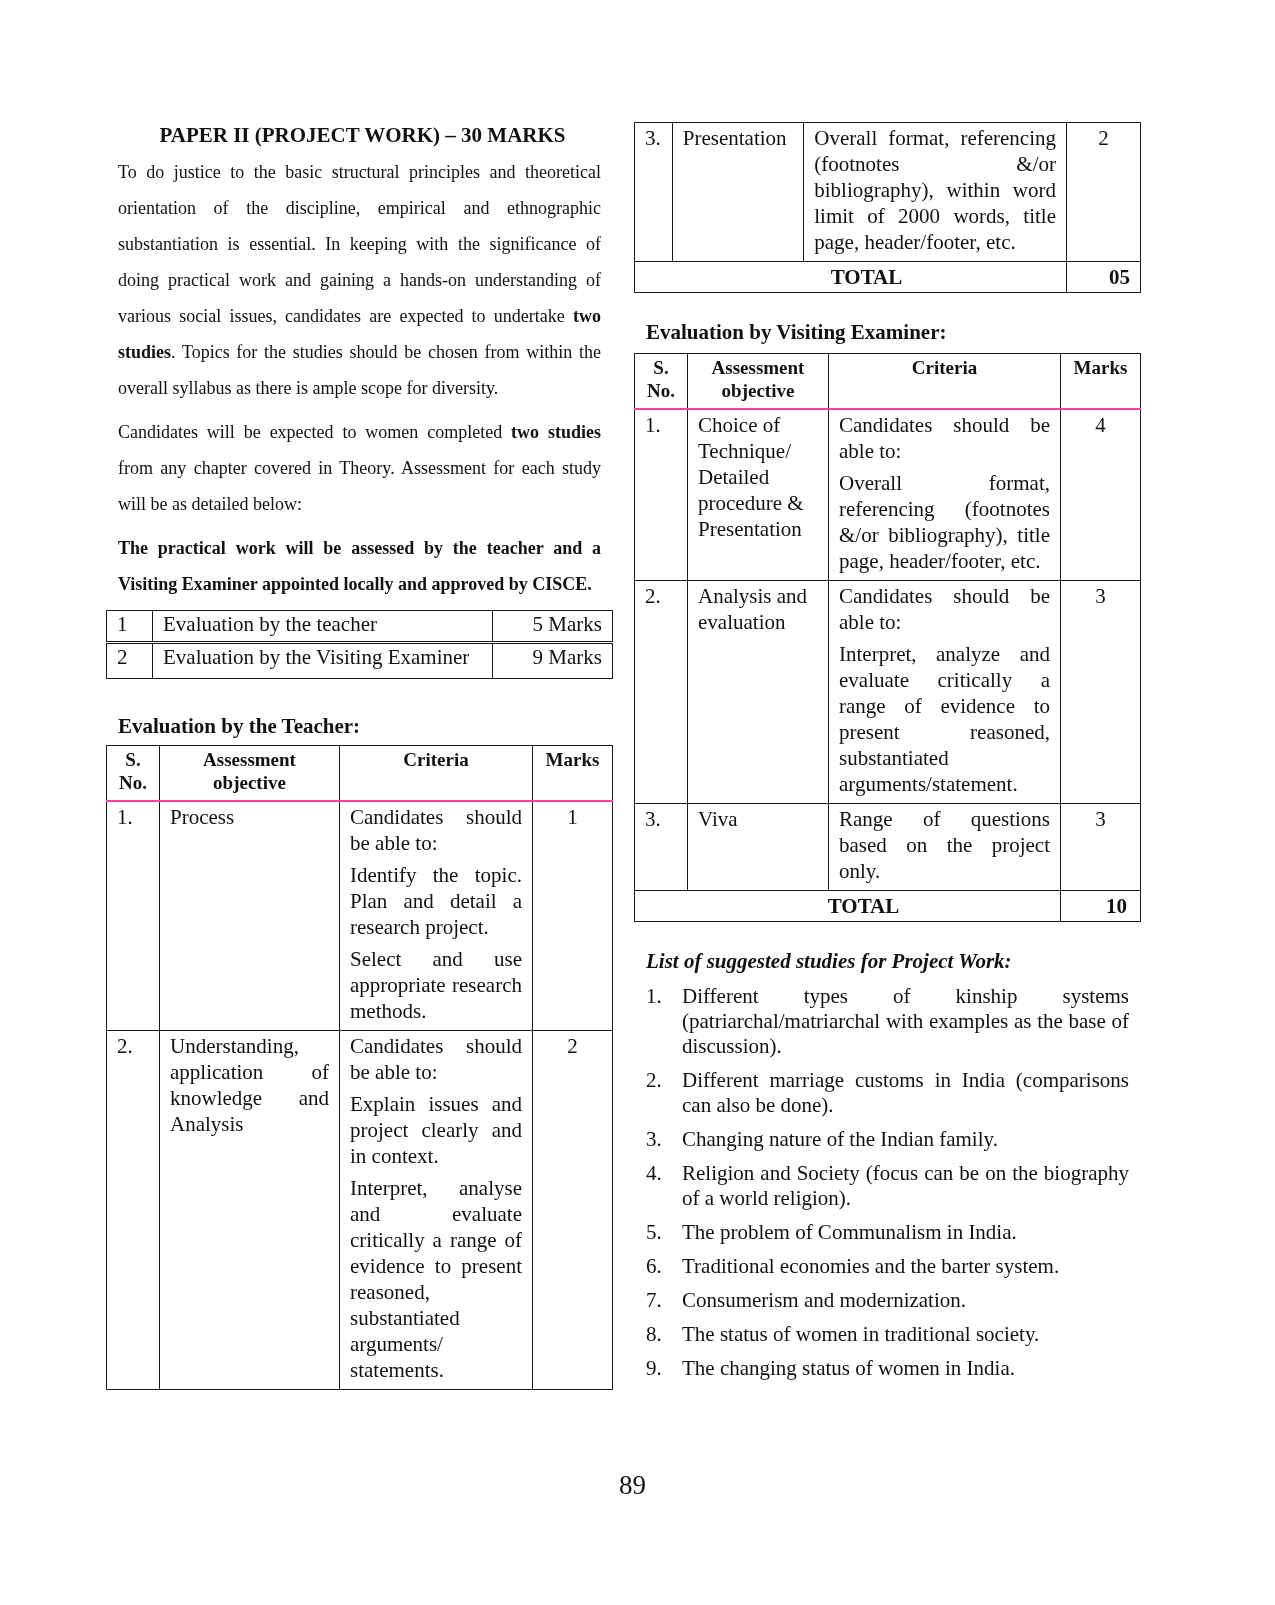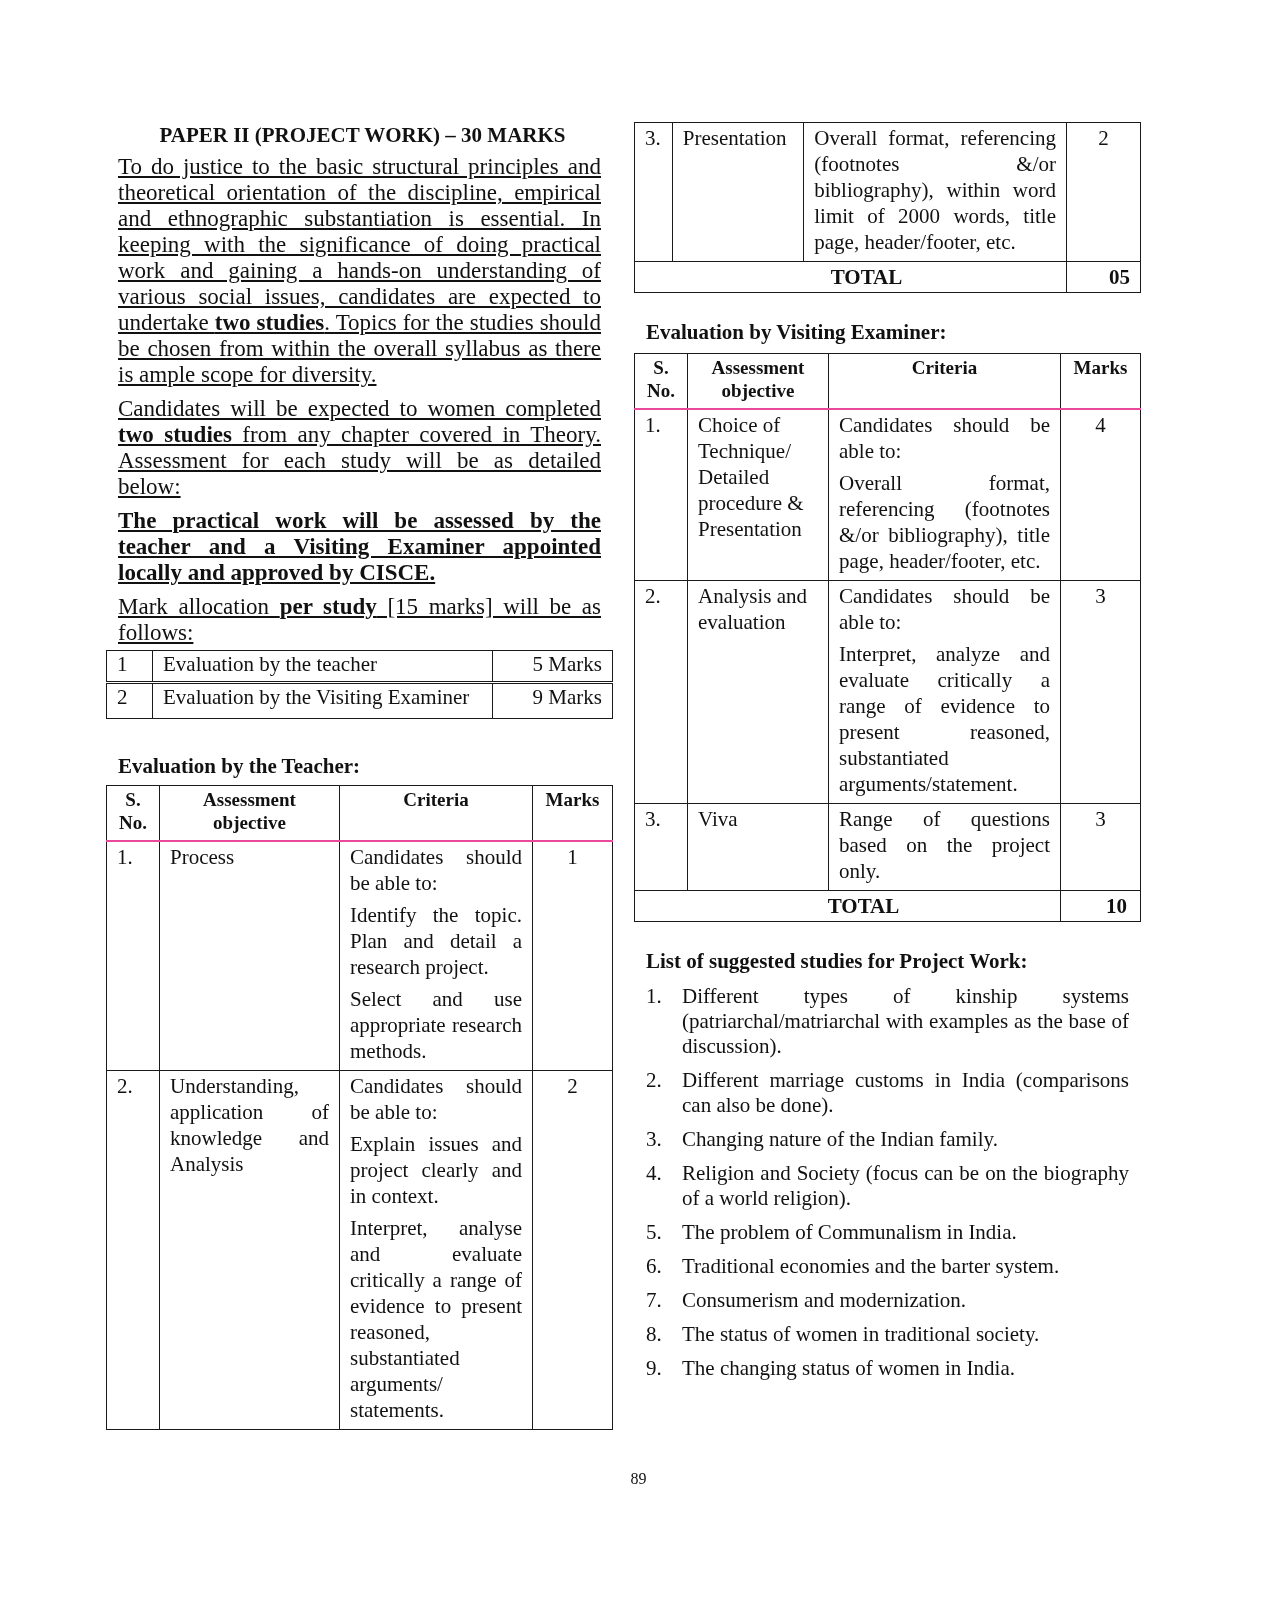--- a/index.html
+++ b/index.html
@@ -10,22 +10,22 @@
   }
   .col { position: absolute; top: 122px; }
   .col-left { left: 106px; width: 507px; }
   .col-right { left: 634px; width: 507px; }
 
   .heading-center {
     font-weight: bold; font-size: 21px; text-align: center;
     margin: 0 0 6px 0; line-height: 26px; padding-left: 6px;
   }
   .para {
-    font-size: 23px; line-height: 26px; text-align: justify;
-    margin: 0 0 8px 0; padding: 0 12px; text-decoration: underline;
+    font-size: 18px; line-height: 36px; text-align: justify;
+    margin: 0 0 8px 0; padding: 0 12px;
   }
   .para b { font-weight: bold; }
   .para.bold { font-weight: bold; }
   .section-title {
     font-size: 21px; font-weight: bold; line-height: 26px;
     margin: 0; padding: 0 12px;
   }
 
   table { border-collapse: collapse; width: 100%; }
   td, th {
@@ -42,37 +42,36 @@
   tr.head-row th { border-bottom: 2px solid #ec4899; }
 
   .alloc-table td { padding: 0 10px 4px 10px; }
 
   ol.studies { list-style: none; margin: 0; padding: 0 12px; }
   ol.studies li { display: flex; font-size: 21px; line-height: 25px; margin-bottom: 9px; }
   ol.studies .num { width: 36px; flex: none; }
   ol.studies .txt { flex: 1; text-align: justify; }
 
   .page-number {
-    position: absolute; top: 1470px; left: 16px; width: 1245px;
-    text-align: center; font-size: 16px;
+    position: absolute; top: 1470px; left: 10px; width: 1245px;
+    text-align: center; font-size: 27px;
   }
 </style>
 </head>
 <body>
 
 <div class="col col-left">
   <h1 class="heading-center">PAPER II (PROJECT WORK) – 30 MARKS</h1>
 
   <p class="para"><span>To do justice to the basic structural principles and theoretical orientation of the discipline, empirical and ethnographic substantiation is essential. In keeping with the significance of doing practical work and gaining a hands-on understanding of various social issues, candidates are expected to undertake </span><b>two studies</b><span>. Topics for the studies should be chosen from within the overall syllabus as there is ample scope for diversity.</span></p>
 
   <p class="para"><span>Candidates will be expected to women completed </span><b>two studies</b><span> from any chapter covered in Theory. Assessment for each study will be as detailed below:</span></p>
 
   <p class="para bold">The practical work will be assessed by the teacher and a Visiting Examiner appointed locally and approved by CISCE.</p>
 
-  <p class="para" style="margin-bottom:4px;"><span>Mark allocation </span><b>per study</b><span> [15 marks] will be as follows:</span></p>
 
   <table class="alloc-table">
     <colgroup>
         <col style="width:46px">
         <col>
         <col style="width:120px">
       </colgroup>
     <tbody>
         <tr>
       <td>1</td>
@@ -191,21 +190,21 @@
       </td>
       <td class="c">3</td>
     </tr>
     <tr>
       <td colspan="3" class="c b" style="padding-bottom:2px;">TOTAL</td>
       <td class="c b" style="padding-bottom:2px;">10</td>
     </tr>
   </tbody>
     </table>
 
-  <h2 class="section-title" style="margin-top:26px;margin-bottom:10px;">List of suggested studies for Project Work:</h2>
+  <h2 class="section-title" style="margin-top:26px;margin-bottom:10px;font-style:italic;">List of suggested studies for Project Work:</h2>
 
   <ol class="studies">
     <li>
         <span class="num">1.</span>
         <span class="txt">Different types of kinship systems (patriarchal/matriarchal with examples as the base of discussion).</span>
       </li>
     <li>
         <span class="num">2.</span>
         <span class="txt">Different marriage customs in India (comparisons can also be done).</span>
       </li>

